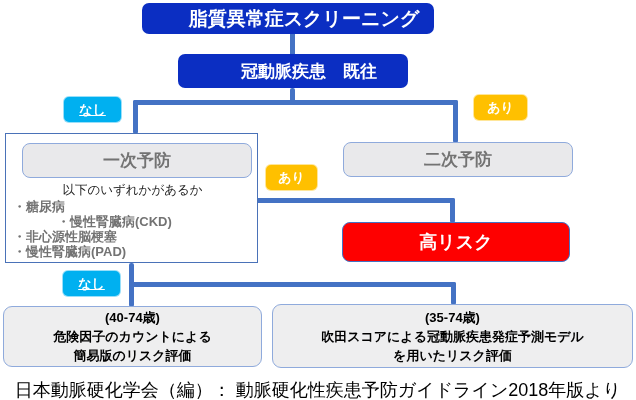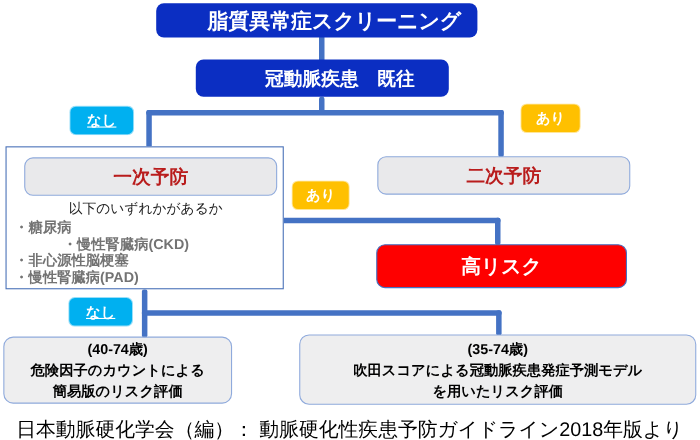--- a/index.html
+++ b/index.html
@@ -19,21 +19,21 @@
   .pill{
     color:#ffffff;font-weight:bold;font-size:13px;text-align:center;
     border-radius:6px;display:flex;align-items:center;justify-content:center;
     border:1px solid rgba(255,255,255,0.6);
   }
   .pill.cyan{background:#00b0f0;text-decoration:underline;}
   .pill.gold{background:#ffc000;}
   
   .graybox{
     background:#e9e9eb;border:1px solid #8faadc;border-radius:8px;
-    font-weight:bold;font-size:17px;color:#b91c1c;
+    font-weight:bold;font-size:17px;color:#737373;
     display:flex;align-items:center;justify-content:center;
   }
   
   .container{background:#ffffff;border:1.5px solid #4a72b8;}
   .question{font-size:12.5px;color:#222;text-align:center;}
   .cond{font-weight:bold;font-size:13px;color:#737373;line-height:15px;white-space:nowrap;}
   .bigbox{
     background:#eeeeef;border:1.5px solid #8faadc;border-radius:9px;
     display:flex;flex-direction:column;align-items:center;justify-content:center;
     font-weight:bold;font-size:13px;color:#000;text-align:center;
@@ -94,21 +94,21 @@
   </div>
 
   <div class="abs graybox" style="left:343px;top:142px;width:230px;height:35px;">
     <span>二次予防</span>
   </div>
 
   <div class="abs redbox" style="left:342px;top:222px;width:228px;height:40px;">
     <span>高リスク</span>
   </div>
 
-  <div class="abs bigbox" style="left:3px;top:306px;width:208px;height:61px;">
+  <div class="abs bigbox" style="left:3px;top:306px;width:259px;height:61px;">
     <div>(40-74歳)</div>
     <div>危険因子のカウントによる</div>
     <div>簡易版のリスク評価</div>
   </div>
   <div class="abs bigbox" style="left:272px;top:304px;width:361px;height:64px;">
     <div>(35-74歳)</div>
     <div>吹田スコアによる冠動脈疾患発症予測モデル</div>
     <div>を用いたリスク評価</div>
   </div>
 

